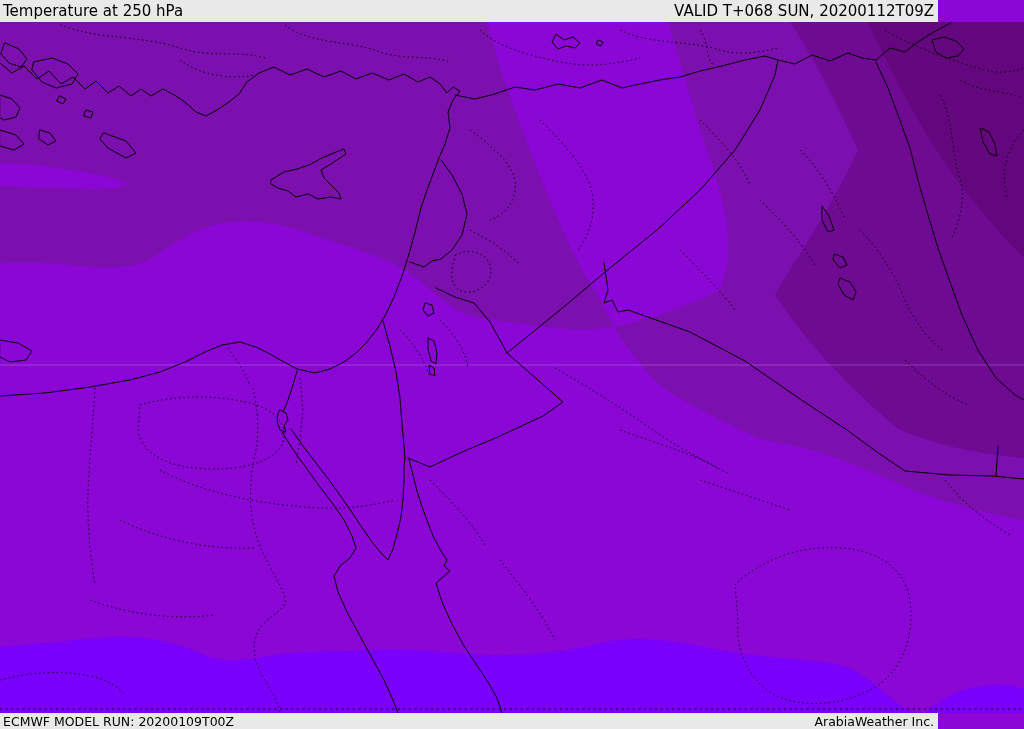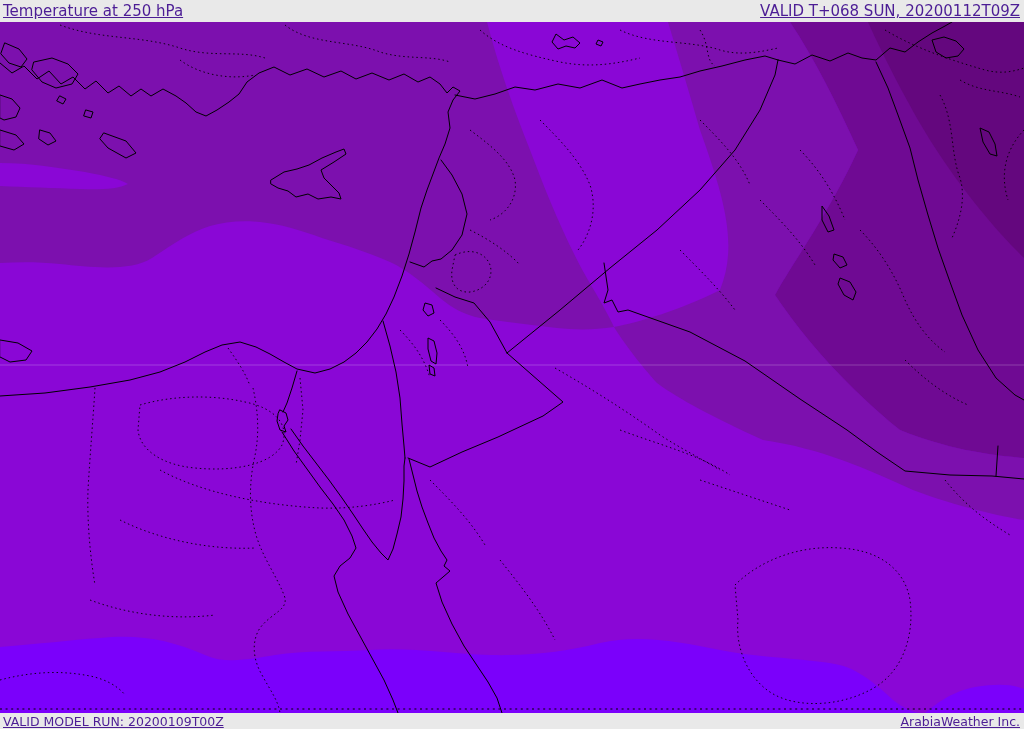--- a/index.html
+++ b/index.html
@@ -1,17 +1,17 @@
 <!DOCTYPE html>
 <html><head>
 <meta charset="utf-8">
 <style>
   html,body{margin:0;padding:0;background:#cccccc;}
   #frame{position:relative;width:1024px;height:729px;overflow:hidden;background:#8A07D6;font-family:"DejaVu Sans","Liberation Sans",sans-serif;}
-  .bar{position:absolute;left:0;width:1024px;background:#E9E9E9;color:#4c1d95;display:flex;justify-content:space-between;align-items:center;box-sizing:border-box;text-decoration:underline;}
+  .bar{position:absolute;left:0;width:938px;background:#E9E9E9;color:#000000;display:flex;justify-content:space-between;align-items:center;box-sizing:border-box;}
   #topbar{top:0;height:22px;font-size:15px;padding:0 4px 0 3px;}
   #botbar{top:713px;height:16px;font-size:12.5px;padding:0 4px 0 3px;}
   #mapsvg{position:absolute;top:22px;left:0;}
   .solid{fill:none;stroke:#000;stroke-width:1;stroke-linejoin:round;stroke-linecap:round;}
   .dotted{fill:none;stroke:#000;stroke-width:0.9;stroke-dasharray:1.5 2.9;stroke-linejoin:round;}
   .contour-dotted{fill:none;stroke:#000;stroke-width:1;stroke-dasharray:2 3.6;}
   .lake{fill:none;stroke:#000;stroke-width:1;}
   .grid{stroke:rgba(255,255,255,0.22);stroke-width:1;}
 </style>
 </head>
@@ -176,17 +176,17 @@
                L 918,42 L 932,33 L 945,26 L 952,22"></path>
 
       <path class="solid" d="M 876,62 L 888,88 L 898,115 L 910,148 L 918,180 L 928,215 L 938,248 L 950,282
                L 962,315 L 978,350 L 996,378 L 1015,395 L 1024,400"></path>
     </g>
 
     <path class="contour-dotted" d="M 0,709 L 1024,709"></path>
   </svg>
 
   <div class="bar" id="botbar">
-    <span>VALID MODEL RUN: 20200109T00Z</span>
+    <span>ECMWF MODEL RUN: 20200109T00Z</span>
     <span>ArabiaWeather Inc.</span>
   </div>
 
 </div>
 
 </body></html>

